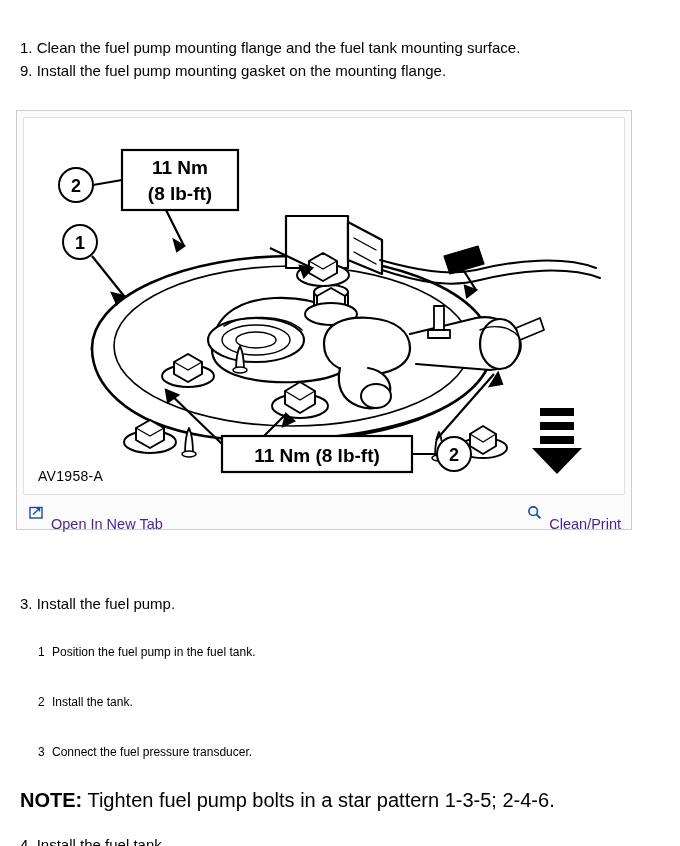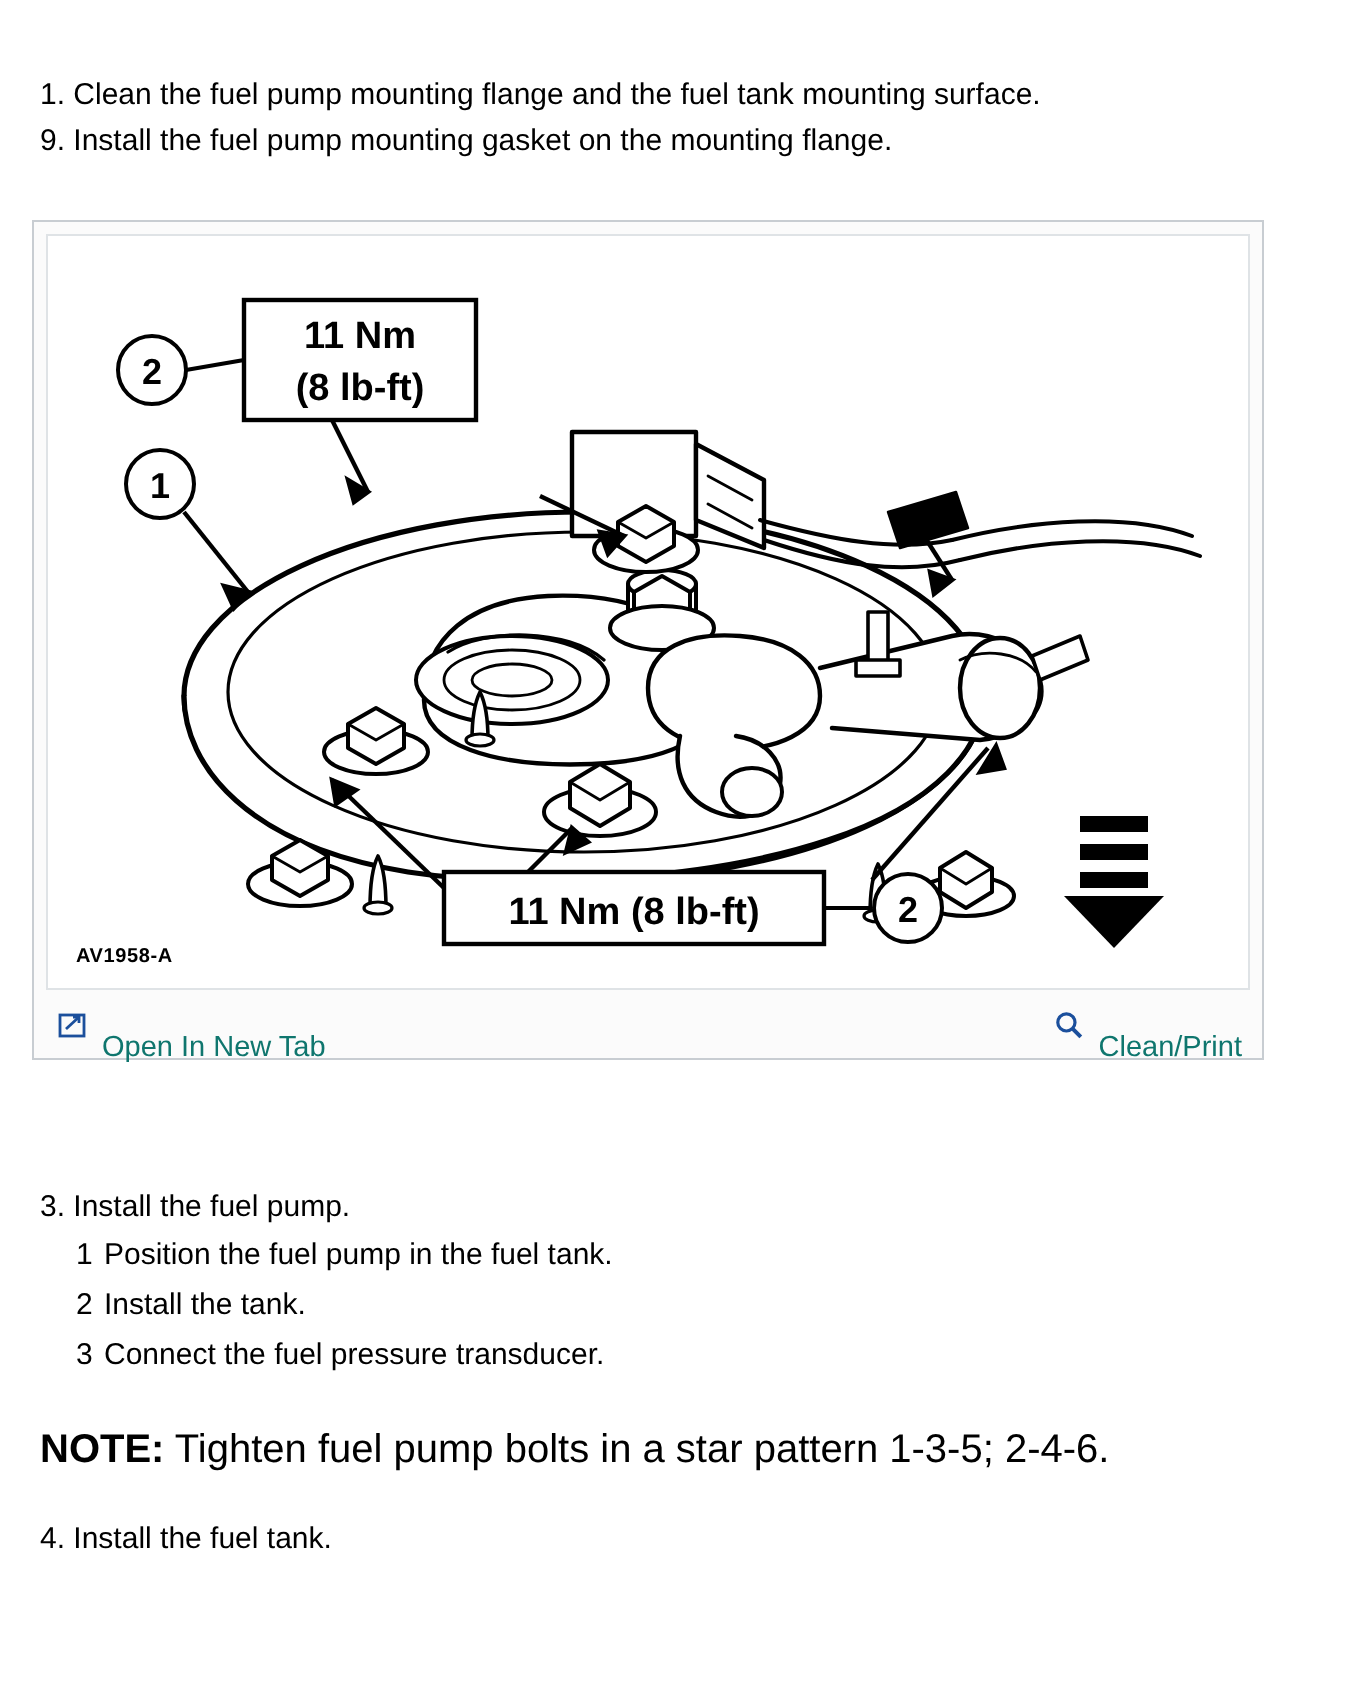--- a/index.html
+++ b/index.html
@@ -52,51 +52,52 @@
     position: relative;
     overflow: hidden;
   }
   .figure-svg {
     display: block;
   }
   .figure-caption-code {
     position: absolute;
     left: 14px;
     bottom: 10px;
-    font-weight: bold;
-    font-size: 10px;
+    font-weight: normal;
+    font-size: 14px;
     letter-spacing: 0.3px;
   }
   .figure-footer {
     height: 34px;
     display: flex;
     align-items: center;
     justify-content: space-between;
     padding: 0 10px 0 12px;
     box-sizing: border-box;
   }
   .fig-link {
     color: #1b4f9c;
     font-size: 14.5px;
     display: flex;
     align-items: center;
     gap: 7px;
     cursor: pointer;
     text-decoration: none;
   }
-  .fig-link .lbl { color: #0f766e; margin-top: 23px; }
+  .fig-link .lbl { color: #4c1d95; margin-top: 23px; }
   .newtab-icon svg, .zoom-icon svg { display:block; }
 
   .steps-bottom {
     margin-top: 62px;
   }
   .sub-step {
-    font-size: 15px;
+    font-size: 12px;
     line-height: 25px;
     margin-left: 22px;
+    margin-top: 25px;
   }
   .sub-num {
     display: inline-block;
     width: 14px;
   }
   .link-inline {
     color: #000000;
     text-decoration: none;
     cursor: pointer;
     text-align: center;

